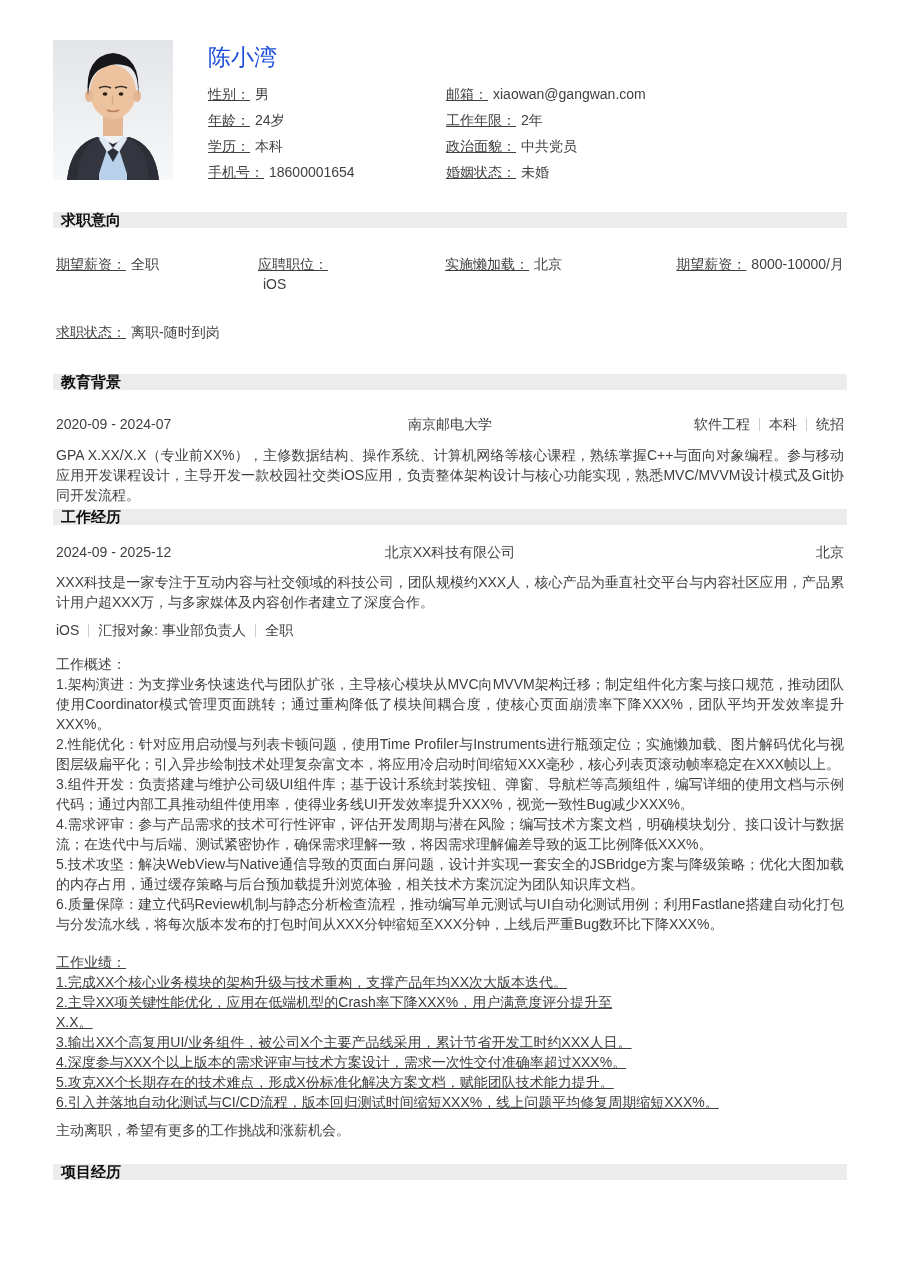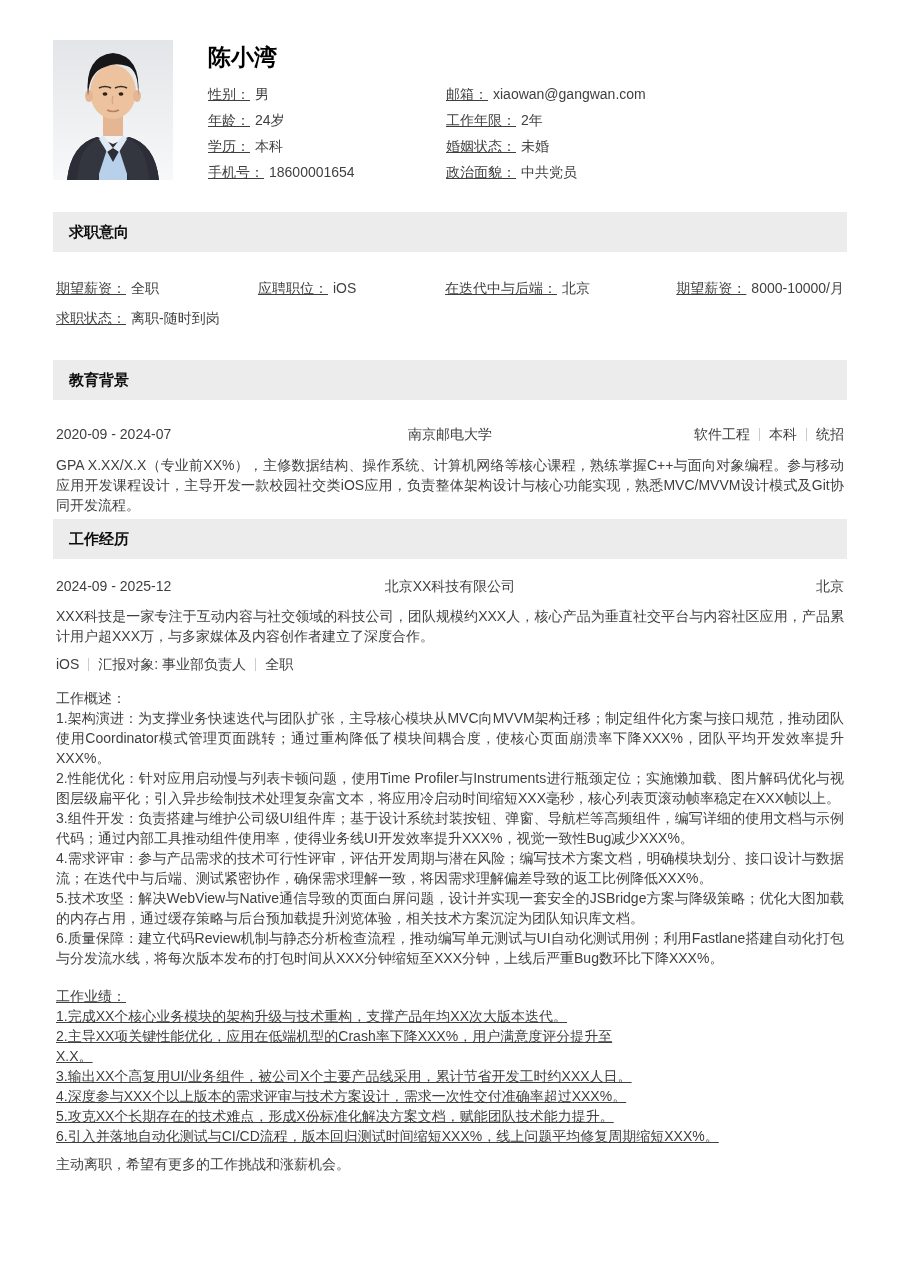--- a/index.html
+++ b/index.html
@@ -17,46 +17,46 @@
   .content { margin:0 53px; }
 
   
   .profile { display:flex; padding-top:40px; }
   .photo {
     width:120px; height:140px; flex:0 0 120px;
     margin-right:35px; overflow:hidden; background:#eceff2;
   }
   .photo svg { display:block; }
   .profile-info { flex:1; }
-  .name { font-size:23px; line-height:28px; font-weight:bold; color:#000000; margin:3px 0 10px; }
+  .name { font-size:23px; line-height:28px; font-weight:normal; color:#1d4ed8; margin:3px 0 10px; }
   .fields { display:flex; }
   .fcol-left { width:238px; }
   .fcol-right { flex:1; }
   .field { display:flex; line-height:26px; }
   .flabel { white-space:nowrap;text-decoration:underline; }
   .fvalue { margin-left:5px; white-space:nowrap; }
 
   
   .bar {
-    height:40px; background:#ececec;
+    height:16px; background:#ececec;
     display:flex; align-items:center;
-    padding:0 16px;
+    padding:0 8px;
   }
   .bar span { font-size:15px; font-weight:bold; color:#0d0d0d; }
 
   
   .bar-intent { margin-top:27px; }
   .intent-row1 { display:flex; margin-top:26px; line-height:20px; padding:0 3px; }
   .icol { display:flex; }
   .icol .fvalue { margin-left:5px; }
   .icol1 { width:202px; }
-  .icol2 { width:187px; }
+  .icol2 { width:187px;flex-direction:column; }
   .icol3 { width:215px; }
   .icol4 { flex:1; justify-content:flex-end; }
-  .intent-row2 { display:flex; margin-top:10px; line-height:20px; padding:0 3px; }
+  .intent-row2 { display:flex; margin-top:28px; line-height:20px; padding:0 3px; }
 
   
   .row3 { display:flex; align-items:center; line-height:20px; padding:0 3px; }
   .row3 .l { flex:1; text-align:left; }
   .row3 .c { flex:0 0 auto; text-align:center; }
   .row3 .r { flex:1; display:flex; justify-content:flex-end; align-items:center; }
 
   .vdiv { width:1px; height:13px; background:#cccccc; margin:0 9px; flex:0 0 1px; }
 
   
@@ -149,47 +149,47 @@
           <div class="fcol-right">
             <div class="field">
                 <span class="flabel">邮箱：</span>
                 <span class="fvalue">xiaowan@gangwan.com</span>
               </div>
             <div class="field">
                 <span class="flabel">工作年限：</span>
                 <span class="fvalue">2年</span>
               </div>
             <div class="field">
+                <span class="flabel">政治面貌：</span>
+                <span class="fvalue">中共党员</span>
+              </div>
+            <div class="field">
                 <span class="flabel">婚姻状态：</span>
                 <span class="fvalue">未婚</span>
-              </div>
-            <div class="field">
-                <span class="flabel">政治面貌：</span>
-                <span class="fvalue">中共党员</span>
               </div>
           </div>
         </div>
       </div>
     </header>
 
     <section>
       <div class="bar bar-intent">
         <span>求职意向</span>
       </div>
       <div class="intent-row1">
         <div class="icol icol1">
             <span class="flabel">期望薪资：</span>
             <span class="fvalue">全职</span>
           </div>
         <div class="icol icol2">
             <span class="flabel">应聘职位：</span>
             <span class="fvalue">iOS</span>
           </div>
         <div class="icol icol3">
-            <span class="flabel">在迭代中与后端：</span>
+            <span class="flabel">实施懒加载：</span>
             <span class="fvalue">北京</span>
           </div>
         <div class="icol icol4">
             <span class="flabel">期望薪资：</span>
             <span class="fvalue">8000-10000/月</span>
           </div>
       </div>
       <div class="intent-row2">
         <span class="flabel">求职状态：</span>
           <span class="fvalue">离职-随时到岗</span>
@@ -242,15 +242,20 @@
 1.完成XX个核心业务模块的架构升级与技术重构，支撑产品年均XX次大版本迭代。
 2.主导XX项关键性能优化，应用在低端机型的Crash率下降XXX%，用户满意度评分提升至
 X.X。
 3.输出XX个高复用UI/业务组件，被公司X个主要产品线采用，累计节省开发工时约XXX人日。
 4.深度参与XXX个以上版本的需求评审与技术方案设计，需求一次性交付准确率超过XXX%。
 5.攻克XX个长期存在的技术难点，形成X份标准化解决方案文档，赋能团队技术能力提升。
 6.引入并落地自动化测试与CI/CD流程，版本回归测试时间缩短XXX%，线上问题平均修复周期缩短XXX%。</p>
       <p class="para leave-note">主动离职，希望有更多的工作挑战和涨薪机会。</p>
     </section>
 
+    <section>
+      <div class="bar bar-project">
+        <span>项目经历</span>
+      </div>
+    </section>
 
   </div>
 </div>
 
 </body></html>

